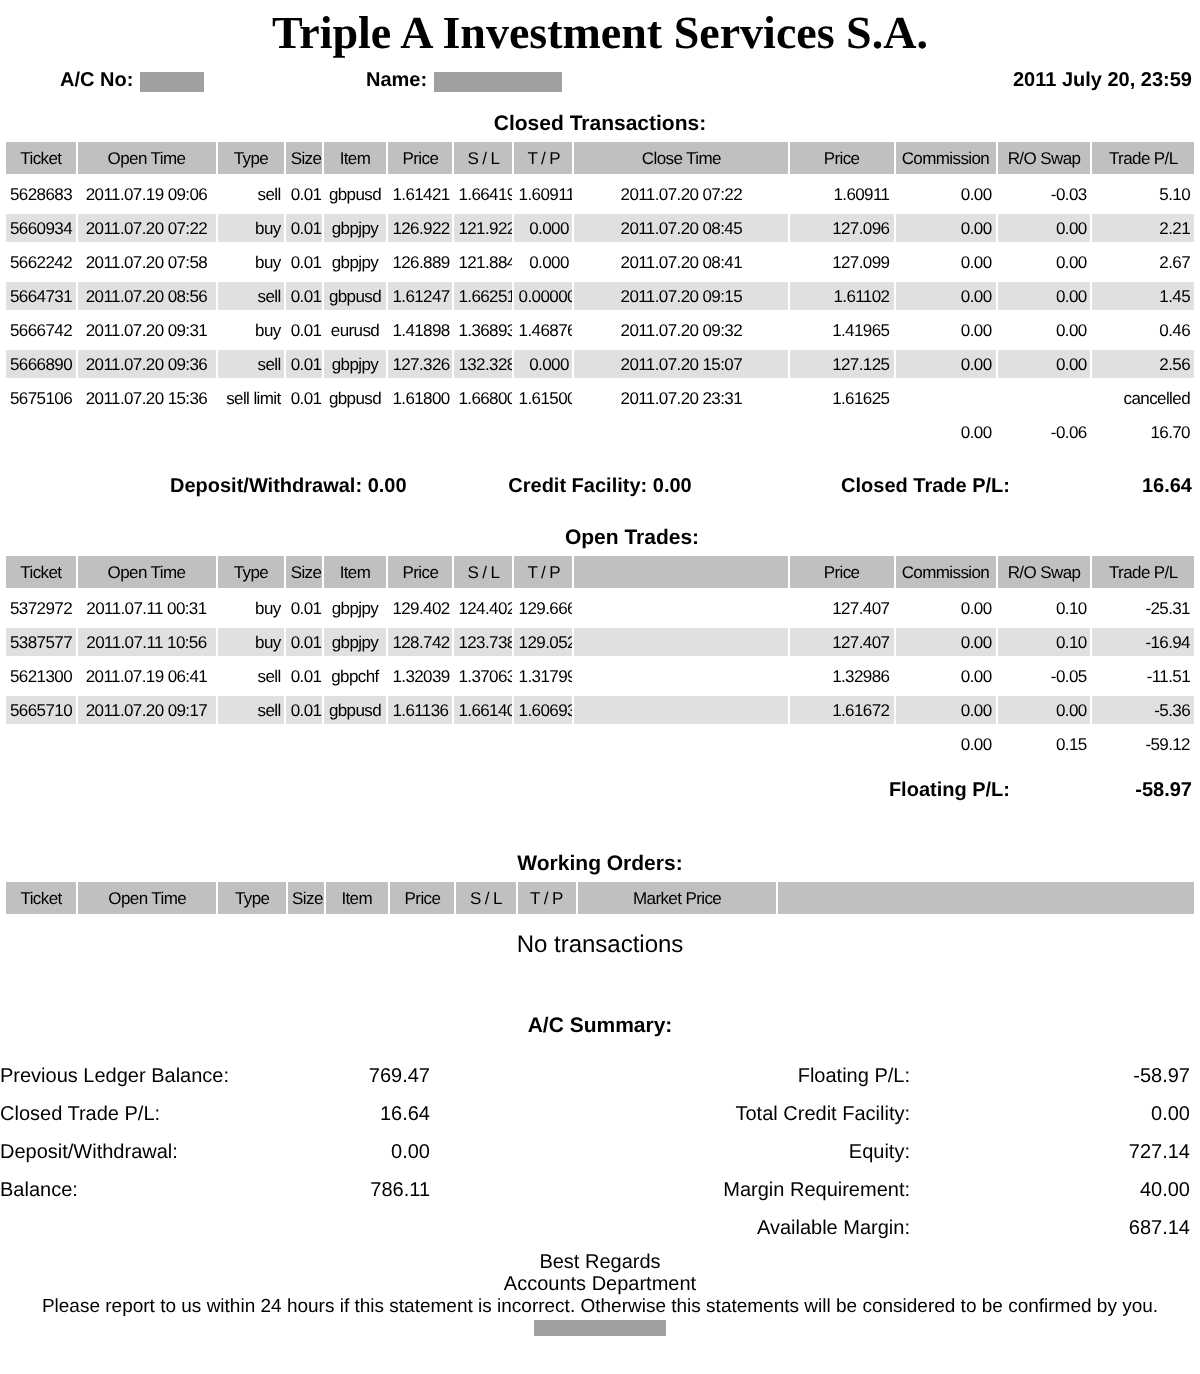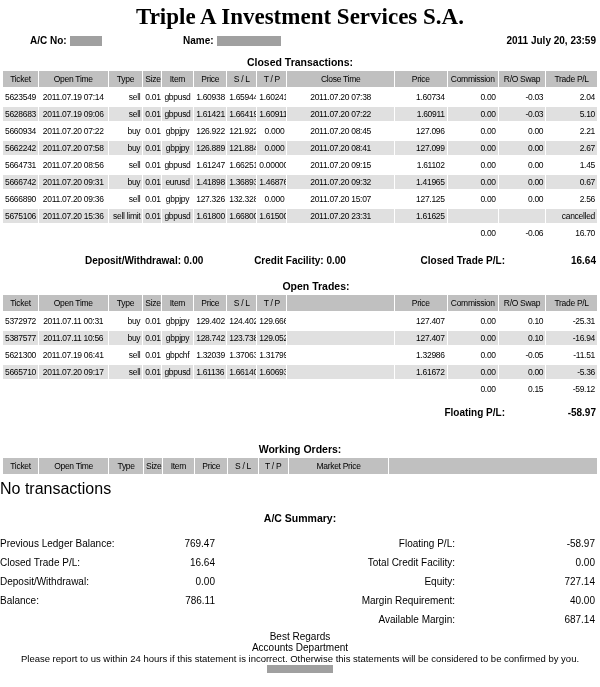--- a/index.html
+++ b/index.html
@@ -36,21 +36,21 @@
   .redact.w64 { width: 64px; }
   .section-title {
     text-align: center;
     font-weight: bold;
     font-size: 10.5px;
     line-height: 11px;
   }
   .st-closed  { margin-top: 9px;  }
   .st-open    { margin-top: 13px; padding-left: 32px; }
   .st-working { margin-top: 24px; }
-  .st-summary { margin-top: 18px; }
+  .st-summary { margin-top: 30px; }
 
   table.grid {
     width: 596px;
     margin: 0 2px;
     border-collapse: separate;
     border-spacing: 1px 3px;
     table-layout: fixed;
     font-size: 8.5px;
     letter-spacing: -0.3px;
   }
@@ -84,21 +84,22 @@
   }
   .sumline-closed { margin-top: 12px; }
   .sumline-float  { margin-top: 8px; }
   .sumline .pos-left   { position: absolute; left: 85px; top: 0; }
   .sumline .pos-center { position: absolute; left: 50%; transform: translateX(-50%); top: 0; }
   .sumline .pos-label  { position: absolute; right: 95px; top: 0; }
   .sumline .pos-value  { position: absolute; right: 4px;  top: 0; }
 
   .no-trans {
     margin-top: 6px;
-    font-size: 16px;
+    text-align: center;
+    font-size: 12px;
     line-height: 12px;
   }
   .sumgrid { margin-top: 10px; }
   .sumrow { display: flex; height: 19px; align-items: center; font-size: 10px; }
   .sumrow .c1 { width: 135px; text-align: left; }
   .sumrow .c2 { width: 80px;  text-align: right; }
   .sumrow .c3 { width: 240px; text-align: right; }
   .sumrow .c4 { flex: 1; text-align: right; padding-right: 5px; }
 
   .footer { margin-top: 2px; text-align: center; }
@@ -159,35 +160,20 @@
           <th>T / P</th>
           <th>Close Time</th>
           <th>Price</th>
           <th>Commission</th>
           <th>R/O Swap</th>
           <th>Trade P/L</th>
         </tr>
       </thead>
       <tbody>
         <tr>
-          <td class="a-l">5623549</td>
-          <td class="a-c">2011.07.19 07:14</td>
-          <td class="a-r">sell</td>
-          <td class="a-c">0.01</td>
-          <td class="a-c">gbpusd</td>
-          <td class="a-r">1.60938</td>
-          <td class="a-r">1.65944</td>
-          <td class="a-r">1.60241</td>
-          <td class="a-c">2011.07.20 07:38</td>
-          <td class="a-r">1.60734</td>
-          <td class="a-r">0.00</td>
-          <td class="a-r">-0.03</td>
-          <td class="a-r">2.04</td>
-        </tr>
-        <tr>
           <td class="a-l">5628683</td>
           <td class="a-c">2011.07.19 09:06</td>
           <td class="a-r">sell</td>
           <td class="a-c">0.01</td>
           <td class="a-c">gbpusd</td>
           <td class="a-r">1.61421</td>
           <td class="a-r">1.66419</td>
           <td class="a-r">1.60911</td>
           <td class="a-c">2011.07.20 07:22</td>
           <td class="a-r">1.60911</td>
@@ -246,21 +232,21 @@
           <td class="a-r">buy</td>
           <td class="a-c">0.01</td>
           <td class="a-c">eurusd</td>
           <td class="a-r">1.41898</td>
           <td class="a-r">1.36893</td>
           <td class="a-r">1.46876</td>
           <td class="a-c">2011.07.20 09:32</td>
           <td class="a-r">1.41965</td>
           <td class="a-r">0.00</td>
           <td class="a-r">0.00</td>
-          <td class="a-r">0.67</td>
+          <td class="a-r">0.46</td>
         </tr>
         <tr>
           <td class="a-l">5666890</td>
           <td class="a-c">2011.07.20 09:36</td>
           <td class="a-r">sell</td>
           <td class="a-c">0.01</td>
           <td class="a-c">gbpjpy</td>
           <td class="a-r">127.326</td>
           <td class="a-r">132.328</td>
           <td class="a-r">0.000</td>

